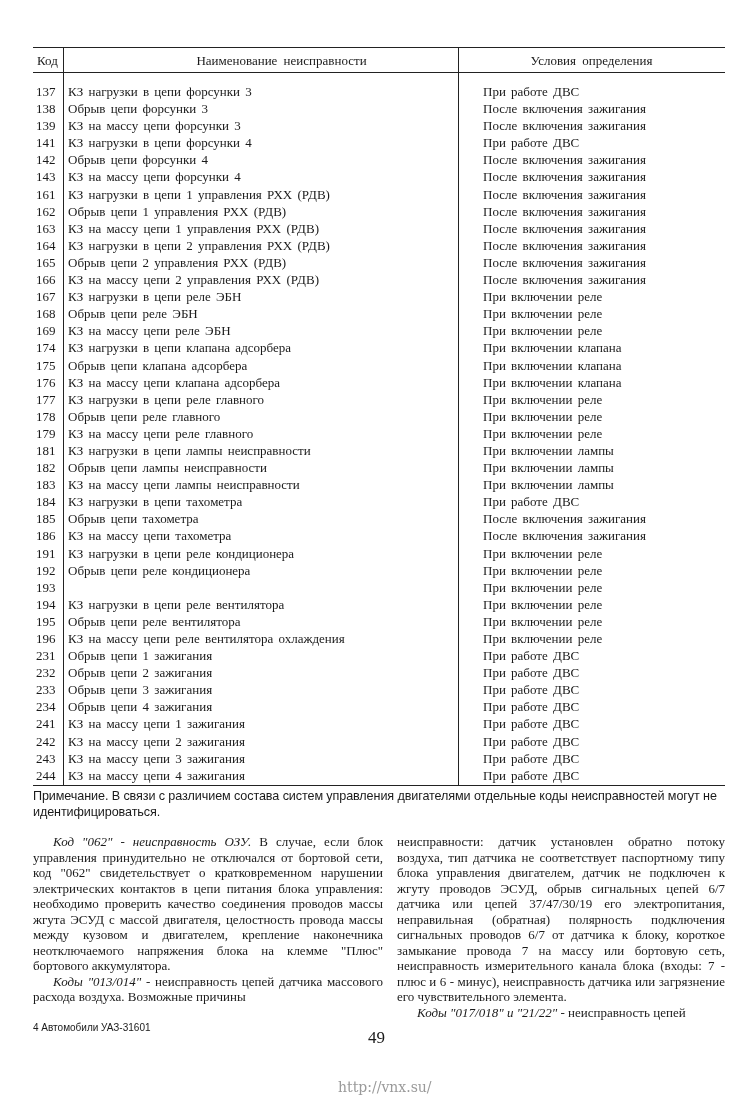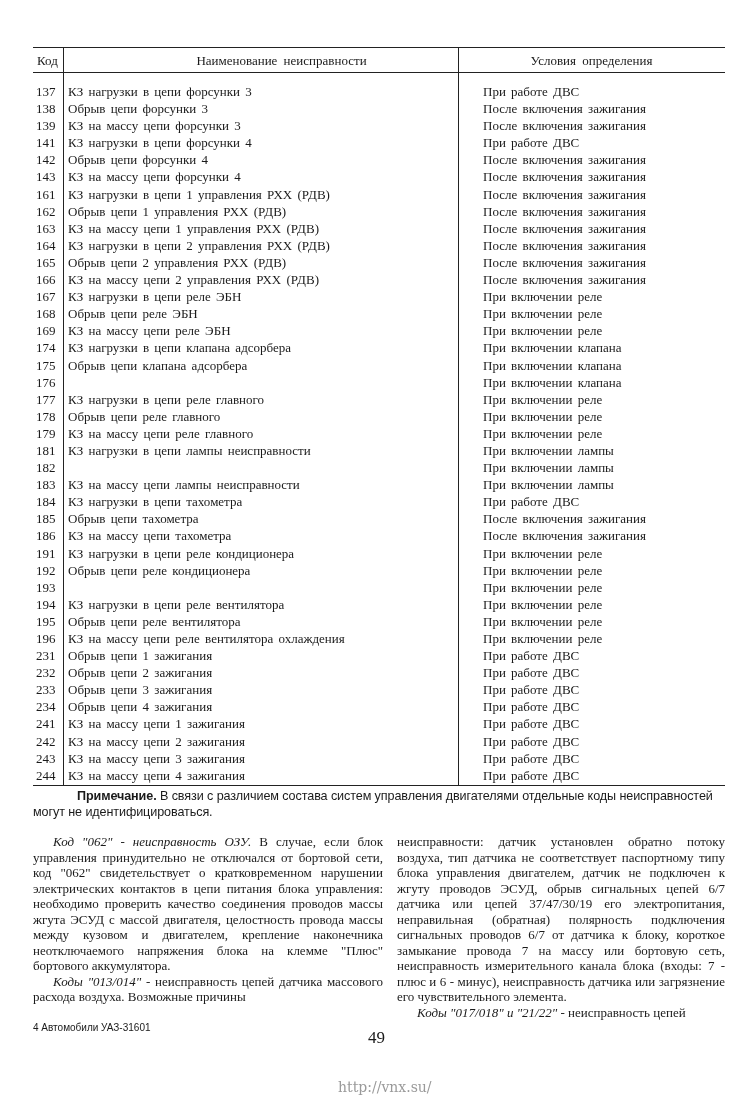--- a/index.html
+++ b/index.html
@@ -26,21 +26,21 @@
   .tbody { position: absolute; top: 36px; left: 0; width: 692px; }
   .tr { position: relative; height: 17.1px; font-size: 13px; line-height: 17px; white-space: nowrap; }
   .td { position: absolute; top: 0; }
   .td.code { left: 3px; width: 26px; }
   .td.name { left: 35px; word-spacing: 2px; }
   .td.cond { left: 450px; word-spacing: 2px; text-align: right; }
 
   
   .note { position: absolute; left: 33px; top: 789px; width: 692px; font-size: 12.6px; line-height: 15.5px;
           font-family: "Liberation Sans", "DejaVu Sans", sans-serif; letter-spacing: -0.1px; }
-  .note b { font-weight: bold; margin-left: 44px; }
+  .note b { font-weight: normal; }
 
   
   .col { position: absolute; top: 834px; font-size: 13px; line-height: 15.5px; text-align: justify; }
   .col.left { left: 33px; width: 350px; }
   .col.right { left: 397px; width: 328px; }
   .col p { margin: 0; text-indent: 0; }
   .col p.ind { text-indent: 20px; }
   .col i { font-style: italic; }
 
   .footer-left { position: absolute; left: 33px; top: 1022px; font-size: 10px;
@@ -148,20 +148,21 @@
           <span class="td name">КЗ нагрузки в цепи клапана адсорбера</span>
           <span class="td cond">При включении клапана</span>
         </div>
         <div class="tr">
           <span class="td code">175</span>
           <span class="td name">Обрыв цепи клапана адсорбера</span>
           <span class="td cond">При включении клапана</span>
         </div>
         <div class="tr">
           <span class="td code">176</span>
+          <span class="td name">КЗ на массу цепи клапана адсорбера</span>
           <span class="td cond">При включении клапана</span>
         </div>
         <div class="tr">
           <span class="td code">177</span>
           <span class="td name">КЗ нагрузки в цепи реле главного</span>
           <span class="td cond">При включении реле</span>
         </div>
         <div class="tr">
           <span class="td code">178</span>
           <span class="td name">Обрыв цепи реле главного</span>
@@ -172,20 +173,21 @@
           <span class="td name">КЗ на массу цепи реле главного</span>
           <span class="td cond">При включении реле</span>
         </div>
         <div class="tr">
           <span class="td code">181</span>
           <span class="td name">КЗ нагрузки в цепи лампы неисправности</span>
           <span class="td cond">При включении лампы</span>
         </div>
         <div class="tr">
           <span class="td code">182</span>
+          <span class="td name">Обрыв цепи лампы неисправности</span>
           <span class="td cond">При включении лампы</span>
         </div>
         <div class="tr">
           <span class="td code">183</span>
           <span class="td name">КЗ на массу цепи лампы неисправности</span>
           <span class="td cond">При включении лампы</span>
         </div>
         <div class="tr">
           <span class="td code">184</span>
           <span class="td name">КЗ нагрузки в цепи тахометра</span>

